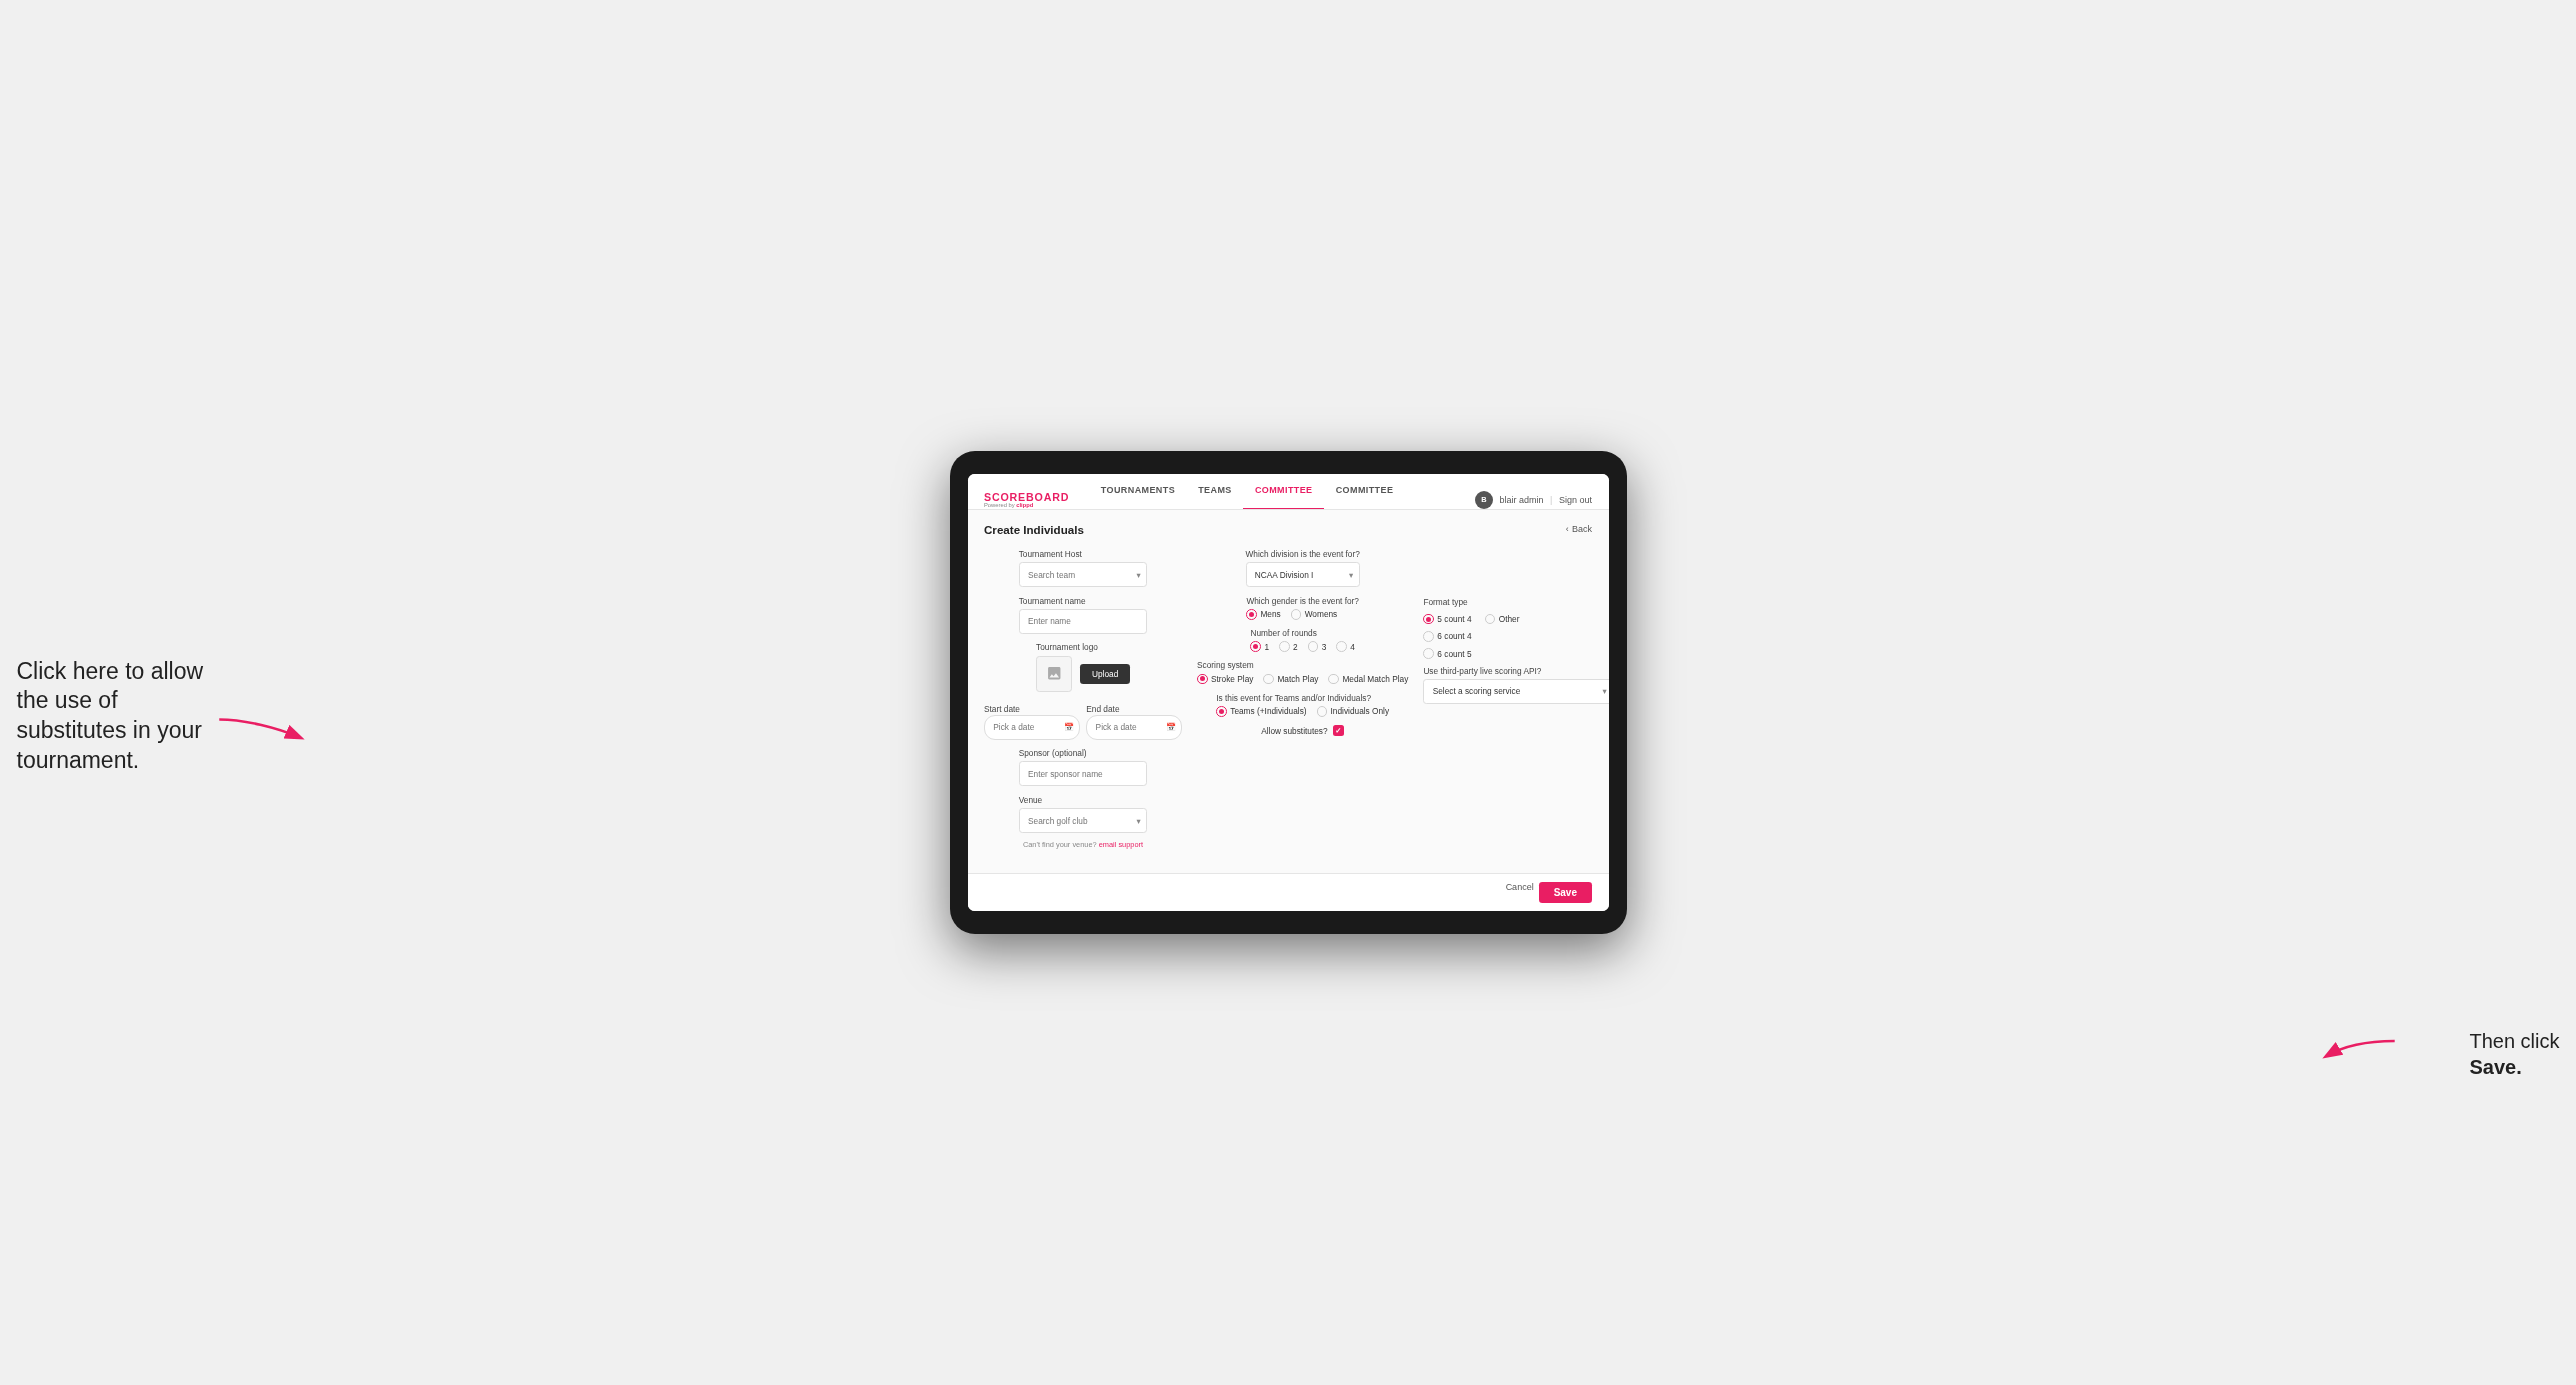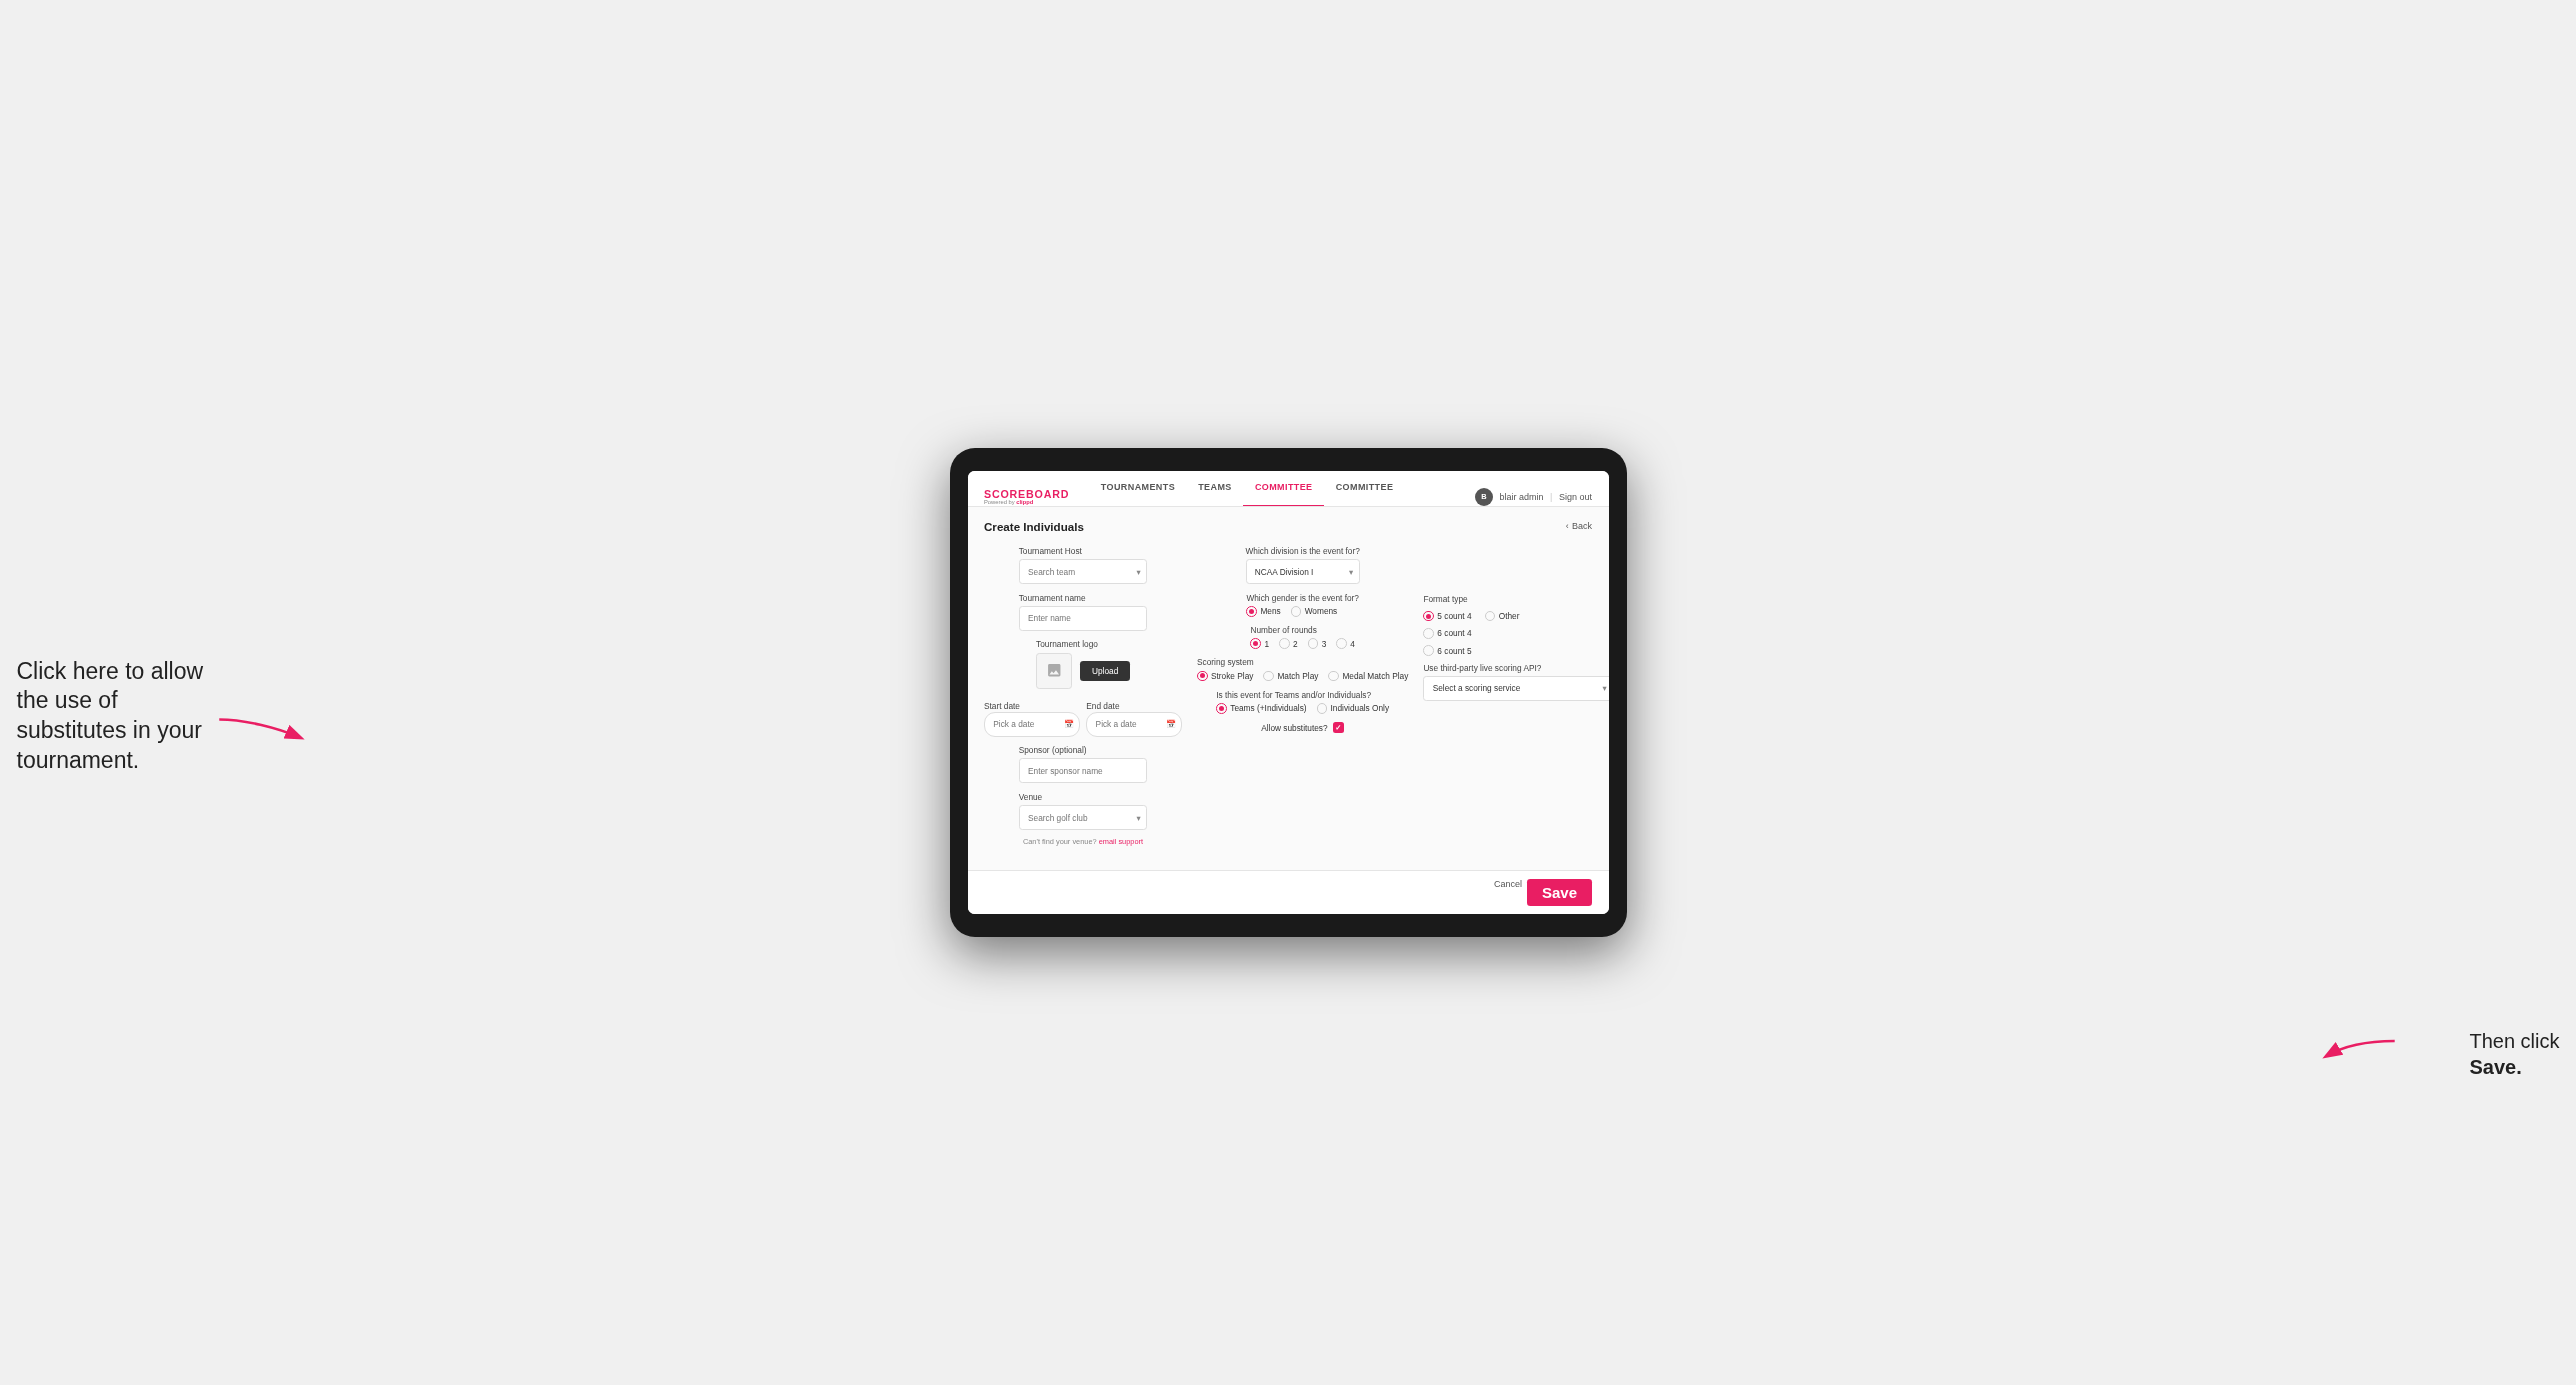--- a/index.html
+++ b/index.html
@@ -357,21 +357,21 @@
       font-size: 9px;
       color: #555;
       cursor: pointer;
     }
     .save-btn {
       background: #e91e63;
       color: #fff;
       border: none;
       border-radius: 3.3px;
       padding: 5px 15px;
-      font-size: 15px;
+      font-size: 10px;
       font-weight: 600;
       cursor: pointer;
     }
 
     
     .arrow-left {
       position: absolute;
       left: 211px;
       top: 50%;
       transform: translateY(-10%);

